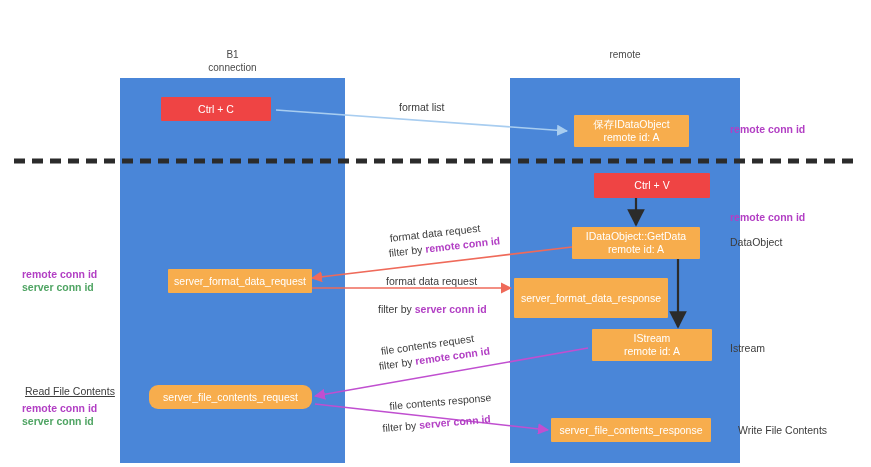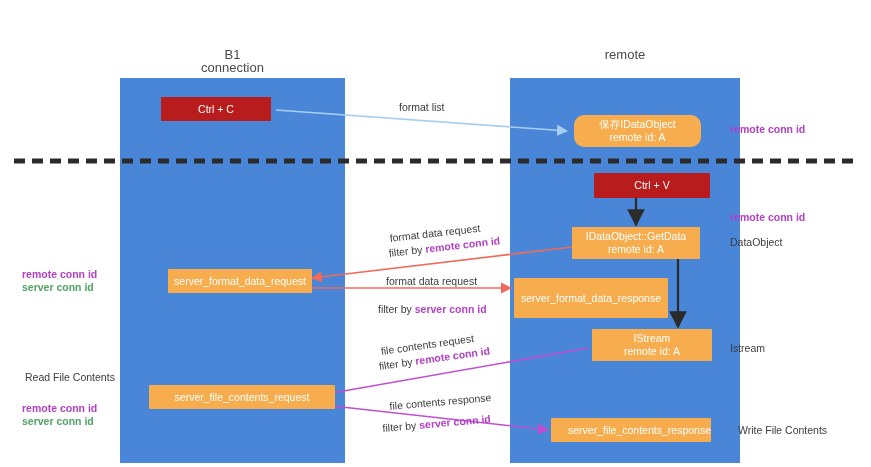--- a/index.html
+++ b/index.html
@@ -14,40 +14,40 @@
   #stage{position:absolute;left:0;top:0;width:871px;height:467px;}
 
   
   .title{
     position:absolute;left:0;top:6px;width:871px;
     text-align:center;font-size:14.5px;line-height:19px;color:#444;
   }
 
   
   .lane-head{
-    position:absolute;text-align:center;font-size:13px;line-height:13px;color:#4a4a4a;
+    position:absolute;text-align:center;font-size:10px;line-height:13px;color:#4a4a4a;
   }
 
   
   .lane{
     position:absolute;background:#4a86d8;
   }
 
   
   .box{
     position:absolute;
     display:flex;flex-direction:column;
     align-items:center;justify-content:center;
     color:#ffffff;font-size:10.5px;line-height:13px;
     text-align:center;
     box-sizing:border-box;
     border-radius:1px;
   }
   .box.orange{background:#f7ad4d;}
-  .box.green{background:#b91c1c;text-align:center;}
+  .box.green{background:#ef4444;text-align:center;}
   .box span{display:block;white-space:nowrap;}
 
   
   .lbl{position:absolute;font-size:10.5px;line-height:13px;white-space:nowrap;}
   .lbl.dark{color:#3c3c3c;}
   .lbl.purple{color:#b23fc4;font-weight:bold;}
   .lbl.green{color:#4fa463;font-weight:bold;}
 
   
   .rot{position:absolute;transform-origin:0 0;white-space:nowrap;font-size:10.5px;}
@@ -101,21 +101,21 @@
 
     <line x1="588" y1="348" x2="315" y2="396" stroke="#c04fd0" stroke-width="1.6" marker-end="url(#ah-mag)"></line>
 
     <line x1="315" y1="404" x2="548" y2="430" stroke="#c04fd0" stroke-width="1.6" marker-end="url(#ah-mag)"></line>
   </svg>
 
   <div class="box green" style="left:161px;top:97px;width:110px;height:24px;">
     <span>Ctrl + C</span>
   </div>
 
-  <div class="box orange" style="left:574px;top:115px;width:127px;height:32px;border-radius:10px;">
+  <div class="box orange" style="left:574px;top:115px;width:115px;height:32px;">
     <span>保存IDataObject</span>
     <span>remote id: A</span>
   </div>
 
   <div class="box green" style="left:594px;top:173px;width:116px;height:25px;">
     <span>Ctrl + V</span>
   </div>
 
   <div class="box orange" style="left:572px;top:227px;width:128px;height:32px;">
     <span>IDataObject::GetData</span>
@@ -128,25 +128,25 @@
 
   <div class="box orange" style="left:514px;top:278px;width:154px;height:40px;">
     <span>server_format_data_response</span>
   </div>
 
   <div class="box orange" style="left:592px;top:329px;width:120px;height:32px;">
     <span>IStream</span>
     <span>remote id: A</span>
   </div>
 
-  <div class="box orange" style="left:149px;top:385px;width:186px;height:24px;">
+  <div class="box orange" style="left:149px;top:385px;width:163px;height:24px;border-radius:9px;">
     <span>server_file_contents_request</span>
   </div>
 
-  <div class="box orange" style="left:551px;top:418px;width:160px;height:24px;align-items:flex-end;">
+  <div class="box orange" style="left:551px;top:418px;width:160px;height:24px;">
     <span>server_file_contents_response</span>
   </div>
 
   <div class="lbl dark" style="left:399px;top:101px;">format list</div>
 
   <div class="rot" style="left:389px;top:232px;transform:rotate(-6.5deg);">
     <span class="lbl dark" style="position:static;">format data request</span>
   </div>
   <div class="rot" style="left:388px;top:247px;transform:rotate(-6.5deg);">
     <span class="lbl dark" style="position:static;">filter by </span><span class="lbl purple" style="position:static;">remote conn id</span>
@@ -173,17 +173,17 @@
 
   <div class="lbl purple" style="left:730px;top:123px;">remote conn id</div>
   <div class="lbl purple" style="left:730px;top:211px;">remote conn id</div>
   <div class="lbl dark" style="left:730px;top:236px;">DataObject</div>
   <div class="lbl dark" style="left:730px;top:342px;">Istream</div>
   <div class="lbl dark" style="left:738px;top:424px;">Write File Contents</div>
 
   <div class="lbl purple" style="left:22px;top:268px;">remote conn id</div>
   <div class="lbl green" style="left:22px;top:281px;">server conn id</div>
 
-  <div class="lbl dark" style="left:25px;top:371px;">Read File Contents</div>
+  <div class="lbl dark" style="left:25px;top:385px;text-decoration:underline;">Read File Contents</div>
   <div class="lbl purple" style="left:22px;top:402px;">remote conn id</div>
   <div class="lbl green" style="left:22px;top:415px;">server conn id</div>
 
 </div>
 
 </body></html>

